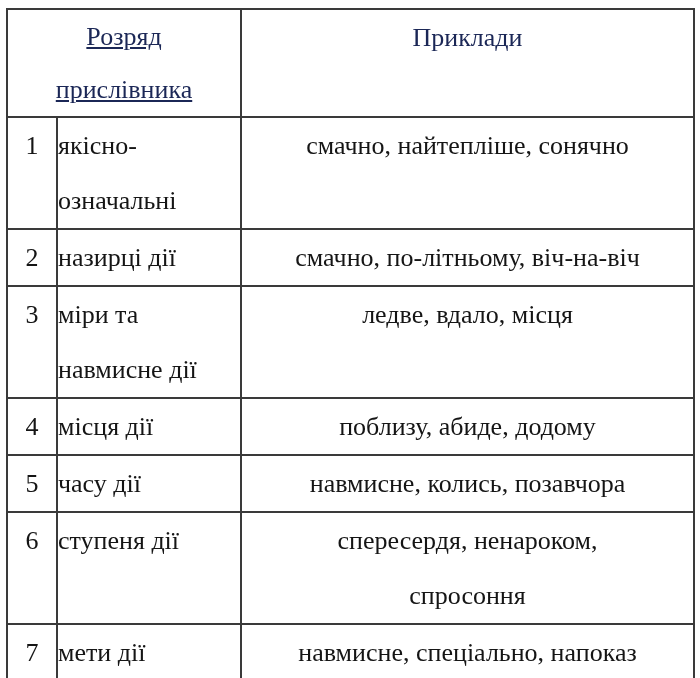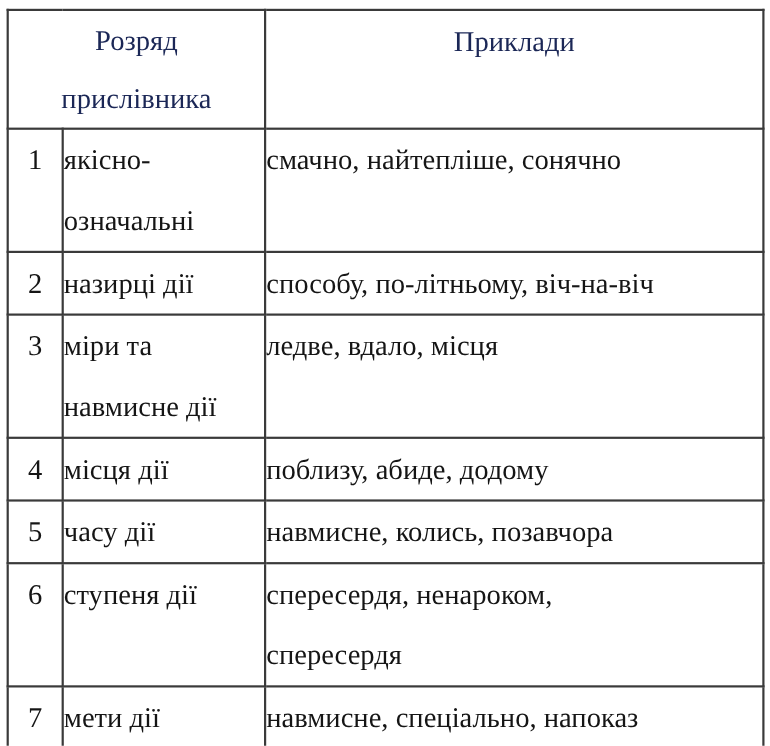--- a/index.html
+++ b/index.html
@@ -10,24 +10,24 @@
       width: 687px; border-collapse: collapse; table-layout: fixed;
       font-size: 26px; line-height: 55px;
     }
     table.adv td, table.adv th {
       border: 2px solid #3a3a3a; padding: 0; vertical-align: top; font-weight: normal;
     }
     col.c-num { width: 50px; }
     col.c-name { width: 184px; }
     col.c-ex { width: 453px; }
     th.hdr { color: #1b2756; text-align: center; vertical-align: middle; height: 105px; }
-    th.hdr .line { display: block; line-height: 53px; }
+    th.hdr .line { display: block; line-height: 53px; text-decoration: underline; }
     td.num { text-align: center; }
     td.name { padding-left: 8px; }
-    td.ex { padding-left: 9px; }
+    td.ex { padding-left: 9px; text-align: center; }
     td .l { display: block; }
     tr.r1 td { height: 106px; }
     tr.r2 td { height: 52px; }
     tr.r3 td { height: 106px; }
     tr.r4 td { height: 51px; }
     tr.r5 td { height: 51px; }
     tr.r6 td { height: 106px; }
     tr.r7 td { height: 51px; }
   </style>
 </head>
@@ -58,21 +58,21 @@
       <span class="l">смачно, найтепліше, сонячно</span>
     </td>
   </tr>
 
   <tr class="r2">
     <td class="num">2</td>
     <td class="name">
       <span class="l">назирці дії</span>
     </td>
     <td class="ex">
-      <span class="l">способу, по-літньому, віч-на-віч</span>
+      <span class="l">смачно, по-літньому, віч-на-віч</span>
     </td>
   </tr>
 
   <tr class="r3">
     <td class="num">3</td>
     <td class="name">
       <span class="l">міри та</span>
       <span class="l">навмисне дії</span>
     </td>
     <td class="ex">
@@ -100,21 +100,21 @@
     </td>
   </tr>
 
   <tr class="r6">
     <td class="num">6</td>
     <td class="name">
       <span class="l">ступеня дії</span>
     </td>
     <td class="ex">
       <span class="l">спересердя, ненароком,</span>
-      <span class="l">спересердя</span>
+      <span class="l">спросоння</span>
     </td>
   </tr>
 
   <tr class="r7">
     <td class="num">7</td>
     <td class="name">
       <span class="l">мети дії</span>
     </td>
     <td class="ex">
       <span class="l">навмисне, спеціально, напоказ</span>

